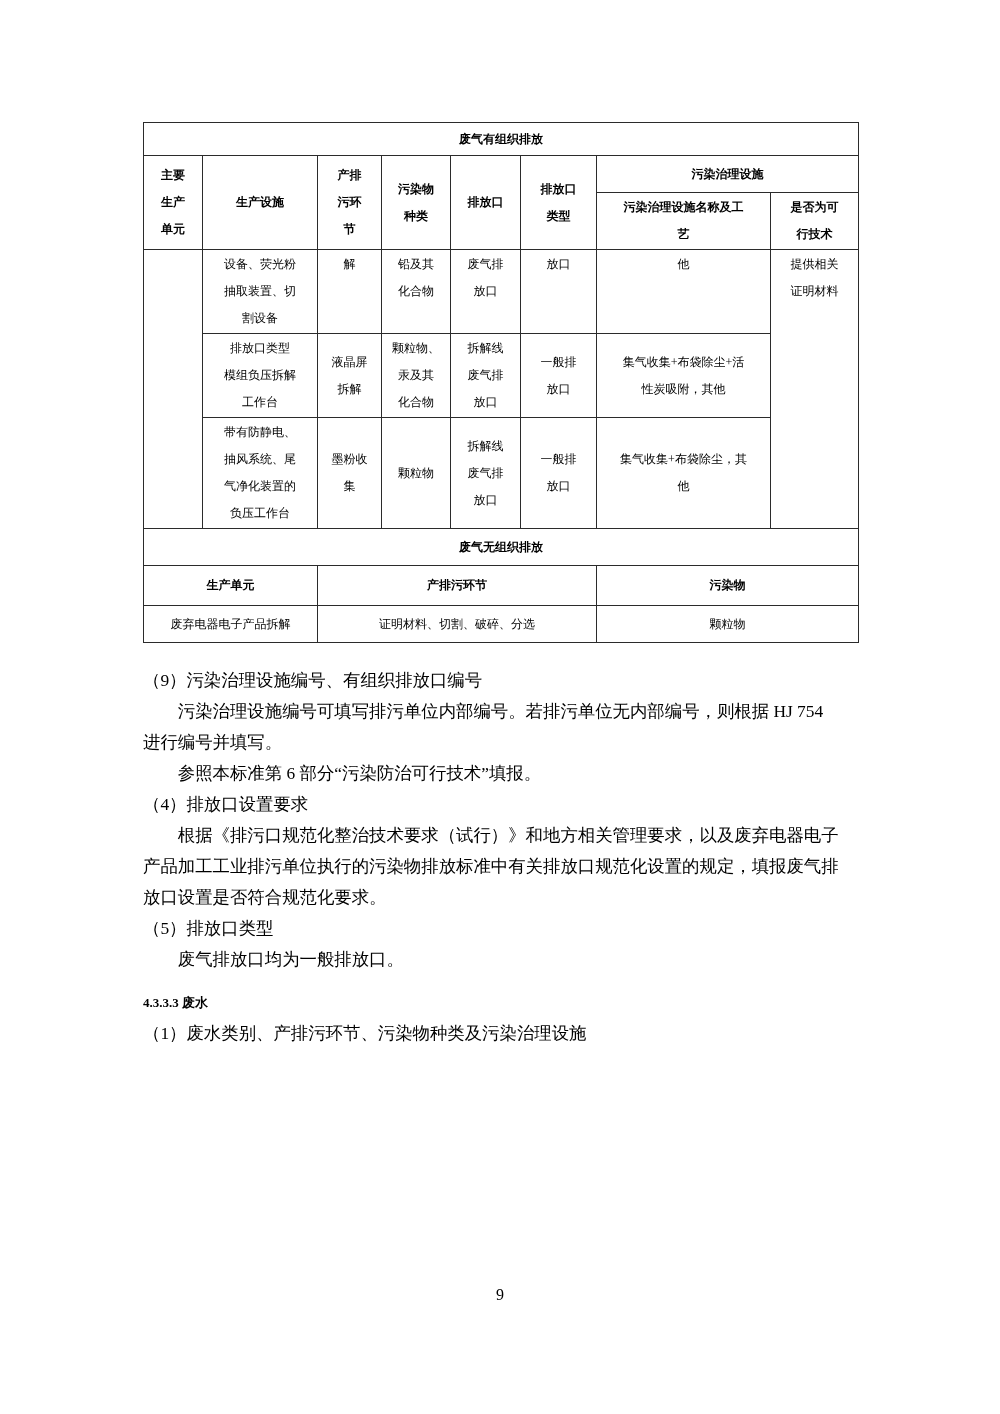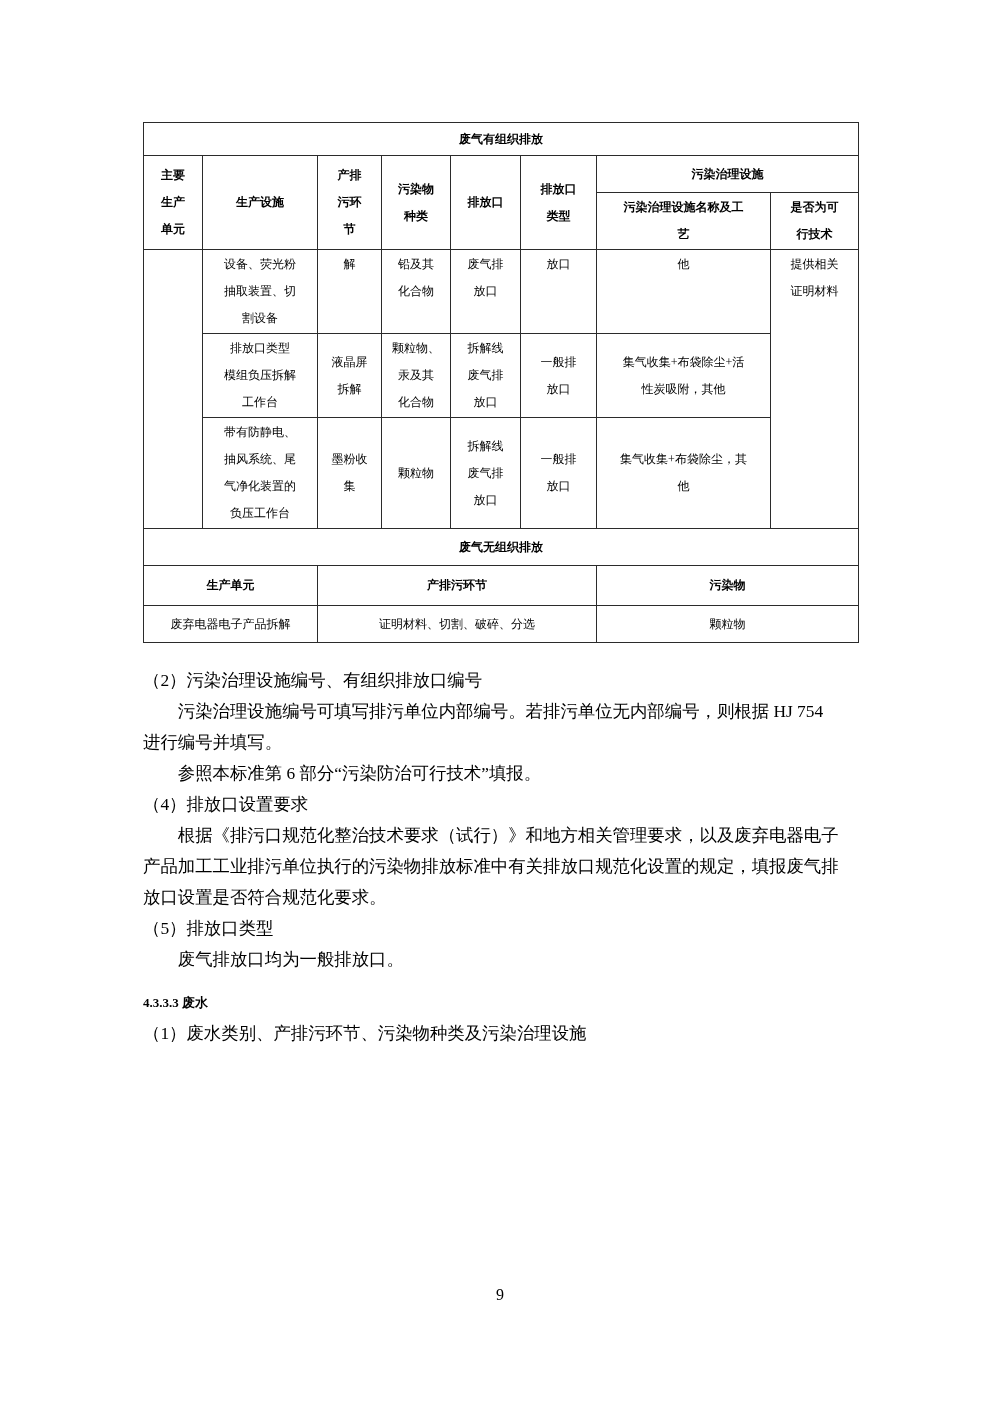--- a/index.html
+++ b/index.html
@@ -152,21 +152,21 @@
         </tr>
         <tr class="h37">
           <td colspan="2">废弃电器电子产品拆解</td>
           <td colspan="4">证明材料、切割、破碎、分选</td>
           <td colspan="2">颗粒物</td>
         </tr>
       </tbody>
     </table>
 
     <div class="text">
-      <p>（2）污染治理设施编号、有组织排放口编号</p>
+      <p>（9）污染治理设施编号、有组织排放口编号</p>
       <p class="ind">污染治理设施编号可填写排污单位内部编号。若排污单位无内部编号，则根据 HJ 754
 进行编号并填写。</p>
       <p class="ind">参照本标准第 6 部分“污染防治可行技术”填报。</p>
       <p>（4）排放口设置要求</p>
       <p class="ind">根据《排污口规范化整治技术要求（试行）》和地方相关管理要求，以及废弃电器电子
 产品加工工业排污单位执行的污染物排放标准中有关排放口规范化设置的规定，填报废气排
 放口设置是否符合规范化要求。</p>
       <p>（5）排放口类型</p>
       <p class="ind">废气排放口均为一般排放口。</p>
       <h3>4.3.3.3 废水</h3>

